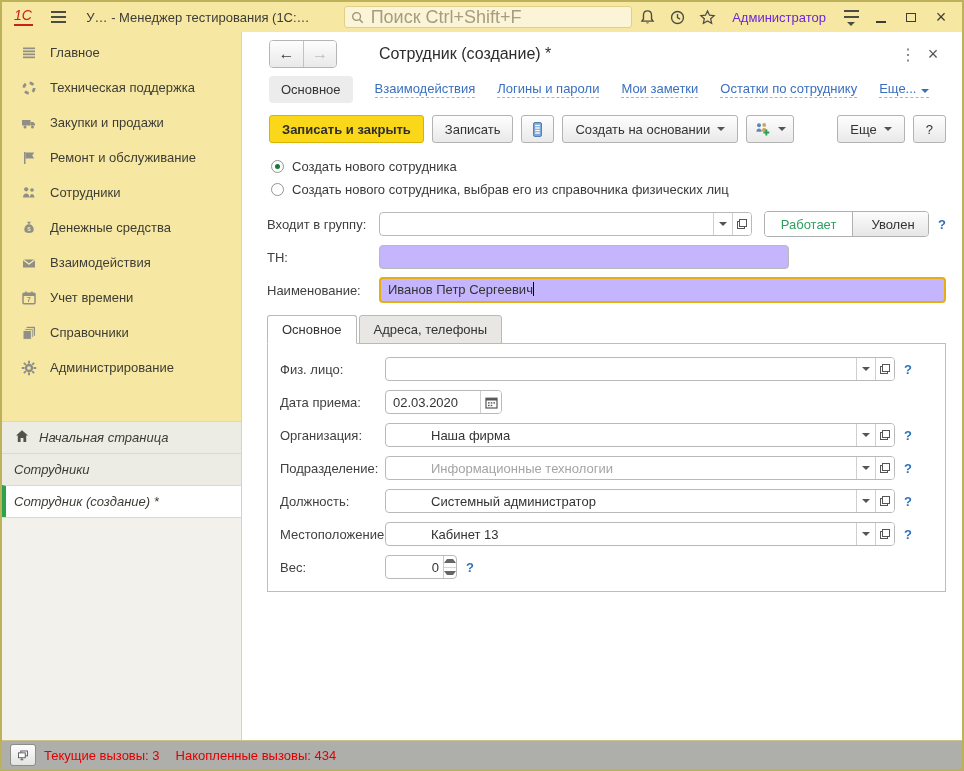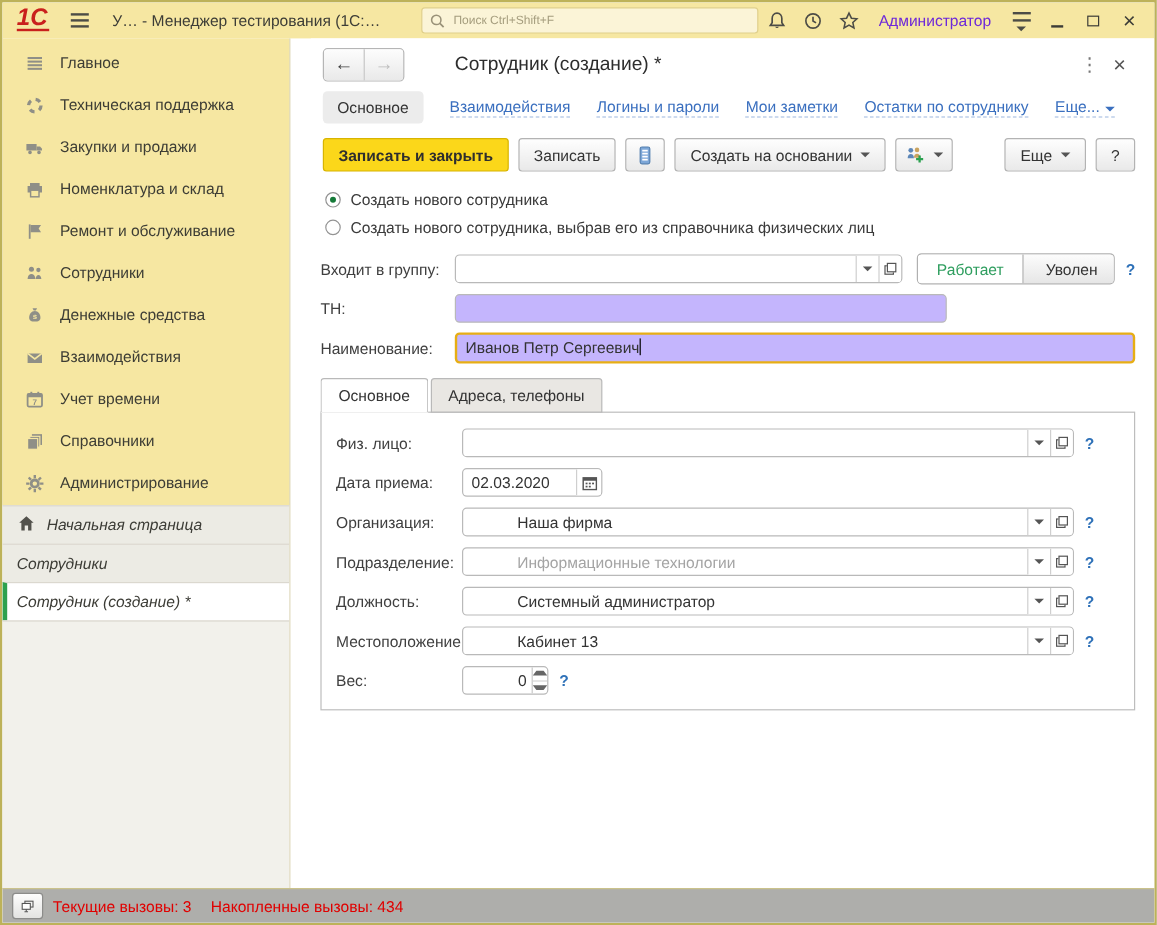--- a/index.html
+++ b/index.html
@@ -6,30 +6,30 @@
   *{box-sizing:border-box;}
   .window{
     position:relative;width:964px;height:771px;
     border:2px solid #bdb259;background:#fff;
     font-family:"Liberation Sans","DejaVu Sans",sans-serif;
     font-size:13px;color:#333;overflow:hidden;
   }
   
   .titlebar{position:absolute;top:0;left:0;right:0;height:30px;background:#f6e7a2;
     display:flex;align-items:center;padding:0 6px 0 12px;}
-  .logo{color:#c9201d;font-weight:bold;font-style:italic;font-size:20px;
+  .logo{color:#c9201d;font-weight:normal;font-style:italic;font-size:14px;
     border-bottom:2px solid #c9201d;line-height:15px;padding:0 1px 1px 0;}
   .burger{width:16px;margin-left:18px;cursor:pointer;}
   .burger i{display:block;height:2px;background:#4c4c46;margin:3px 0;}
   .wtitle{margin-left:20px;color:#3d3d37;white-space:nowrap;}
   .searchbox{margin-left:34px;width:300px;height:22px;background:#fbf4d7;
     border:1px solid #e0d08c;border-radius:3px;display:flex;align-items:center;padding:0 6px;}
   .searchbox svg{flex:none;margin-right:5px;}
   .searchbox input{border:none;background:transparent;outline:none;flex:1;
-    font-family:inherit;font-size:10px;color:#3d3d37;}
+    font-family:inherit;font-size:18px;color:#3d3d37;}
   .searchbox input::placeholder{color:#a59d7e;}
   .tb-icons{margin-left:auto;display:flex;align-items:center;}
   .tb-ic{width:30px;height:26px;display:flex;align-items:center;justify-content:center;cursor:pointer;}
   .username{margin:0 10px;color:#6d28d9;}
   .svc{width:30px;height:26px;display:flex;flex-direction:column;align-items:center;justify-content:center;cursor:pointer;}
   .svc i{display:block;width:15px;height:2px;background:#4c4c46;margin:2px 0;}
   .svc .car{width:0;height:0;border-left:4px solid transparent;border-right:4px solid transparent;
     border-top:4px solid #4c4c46;margin-top:2px;}
   .winbtn{width:30px;height:26px;display:flex;align-items:center;justify-content:center;
     color:#3d3d37;cursor:pointer;}
@@ -200,30 +200,20 @@
       <div class="nav-item">
         <span class="ic">
             <svg width="16" height="16" viewBox="0 0 16 16" fill="#8f8f87">
               <path d="M1 5h8.5v5.5H1z"></path>
               <path d="M9.5 7h2.9L14 9v1.5H9.5z"></path>
               <circle cx="4" cy="12" r="1.5"></circle>
               <circle cx="11.5" cy="12" r="1.5"></circle>
             </svg>
           </span>
         <span>Закупки и продажи</span>
-      </div>
-      <div class="nav-item">
-        <span class="ic">
-            <svg width="16" height="16" viewBox="0 0 16 16">
-              <path d="M4 2.5h8V5H4z" fill="#8f8f87"></path>
-              <path d="M2 5h12v5.5H2z" fill="#8f8f87"></path>
-              <rect x="4.5" y="8.5" width="7" height="5.5" fill="#f6e7a2" stroke="#8f8f87" stroke-width="1.2"></rect>
-            </svg>
-          </span>
-        <span>Номенклатура и склад</span>
       </div>
       <div class="nav-item">
         <span class="ic">
             <svg width="16" height="16" viewBox="0 0 16 16" fill="#8f8f87">
               <rect x="3" y="2" width="1.5" height="12"></rect>
               <path d="M4.5 2.5h8.7l-2 3 2 3H4.5z"></path>
             </svg>
           </span>
         <span>Ремонт и обслуживание</span>
       </div>

